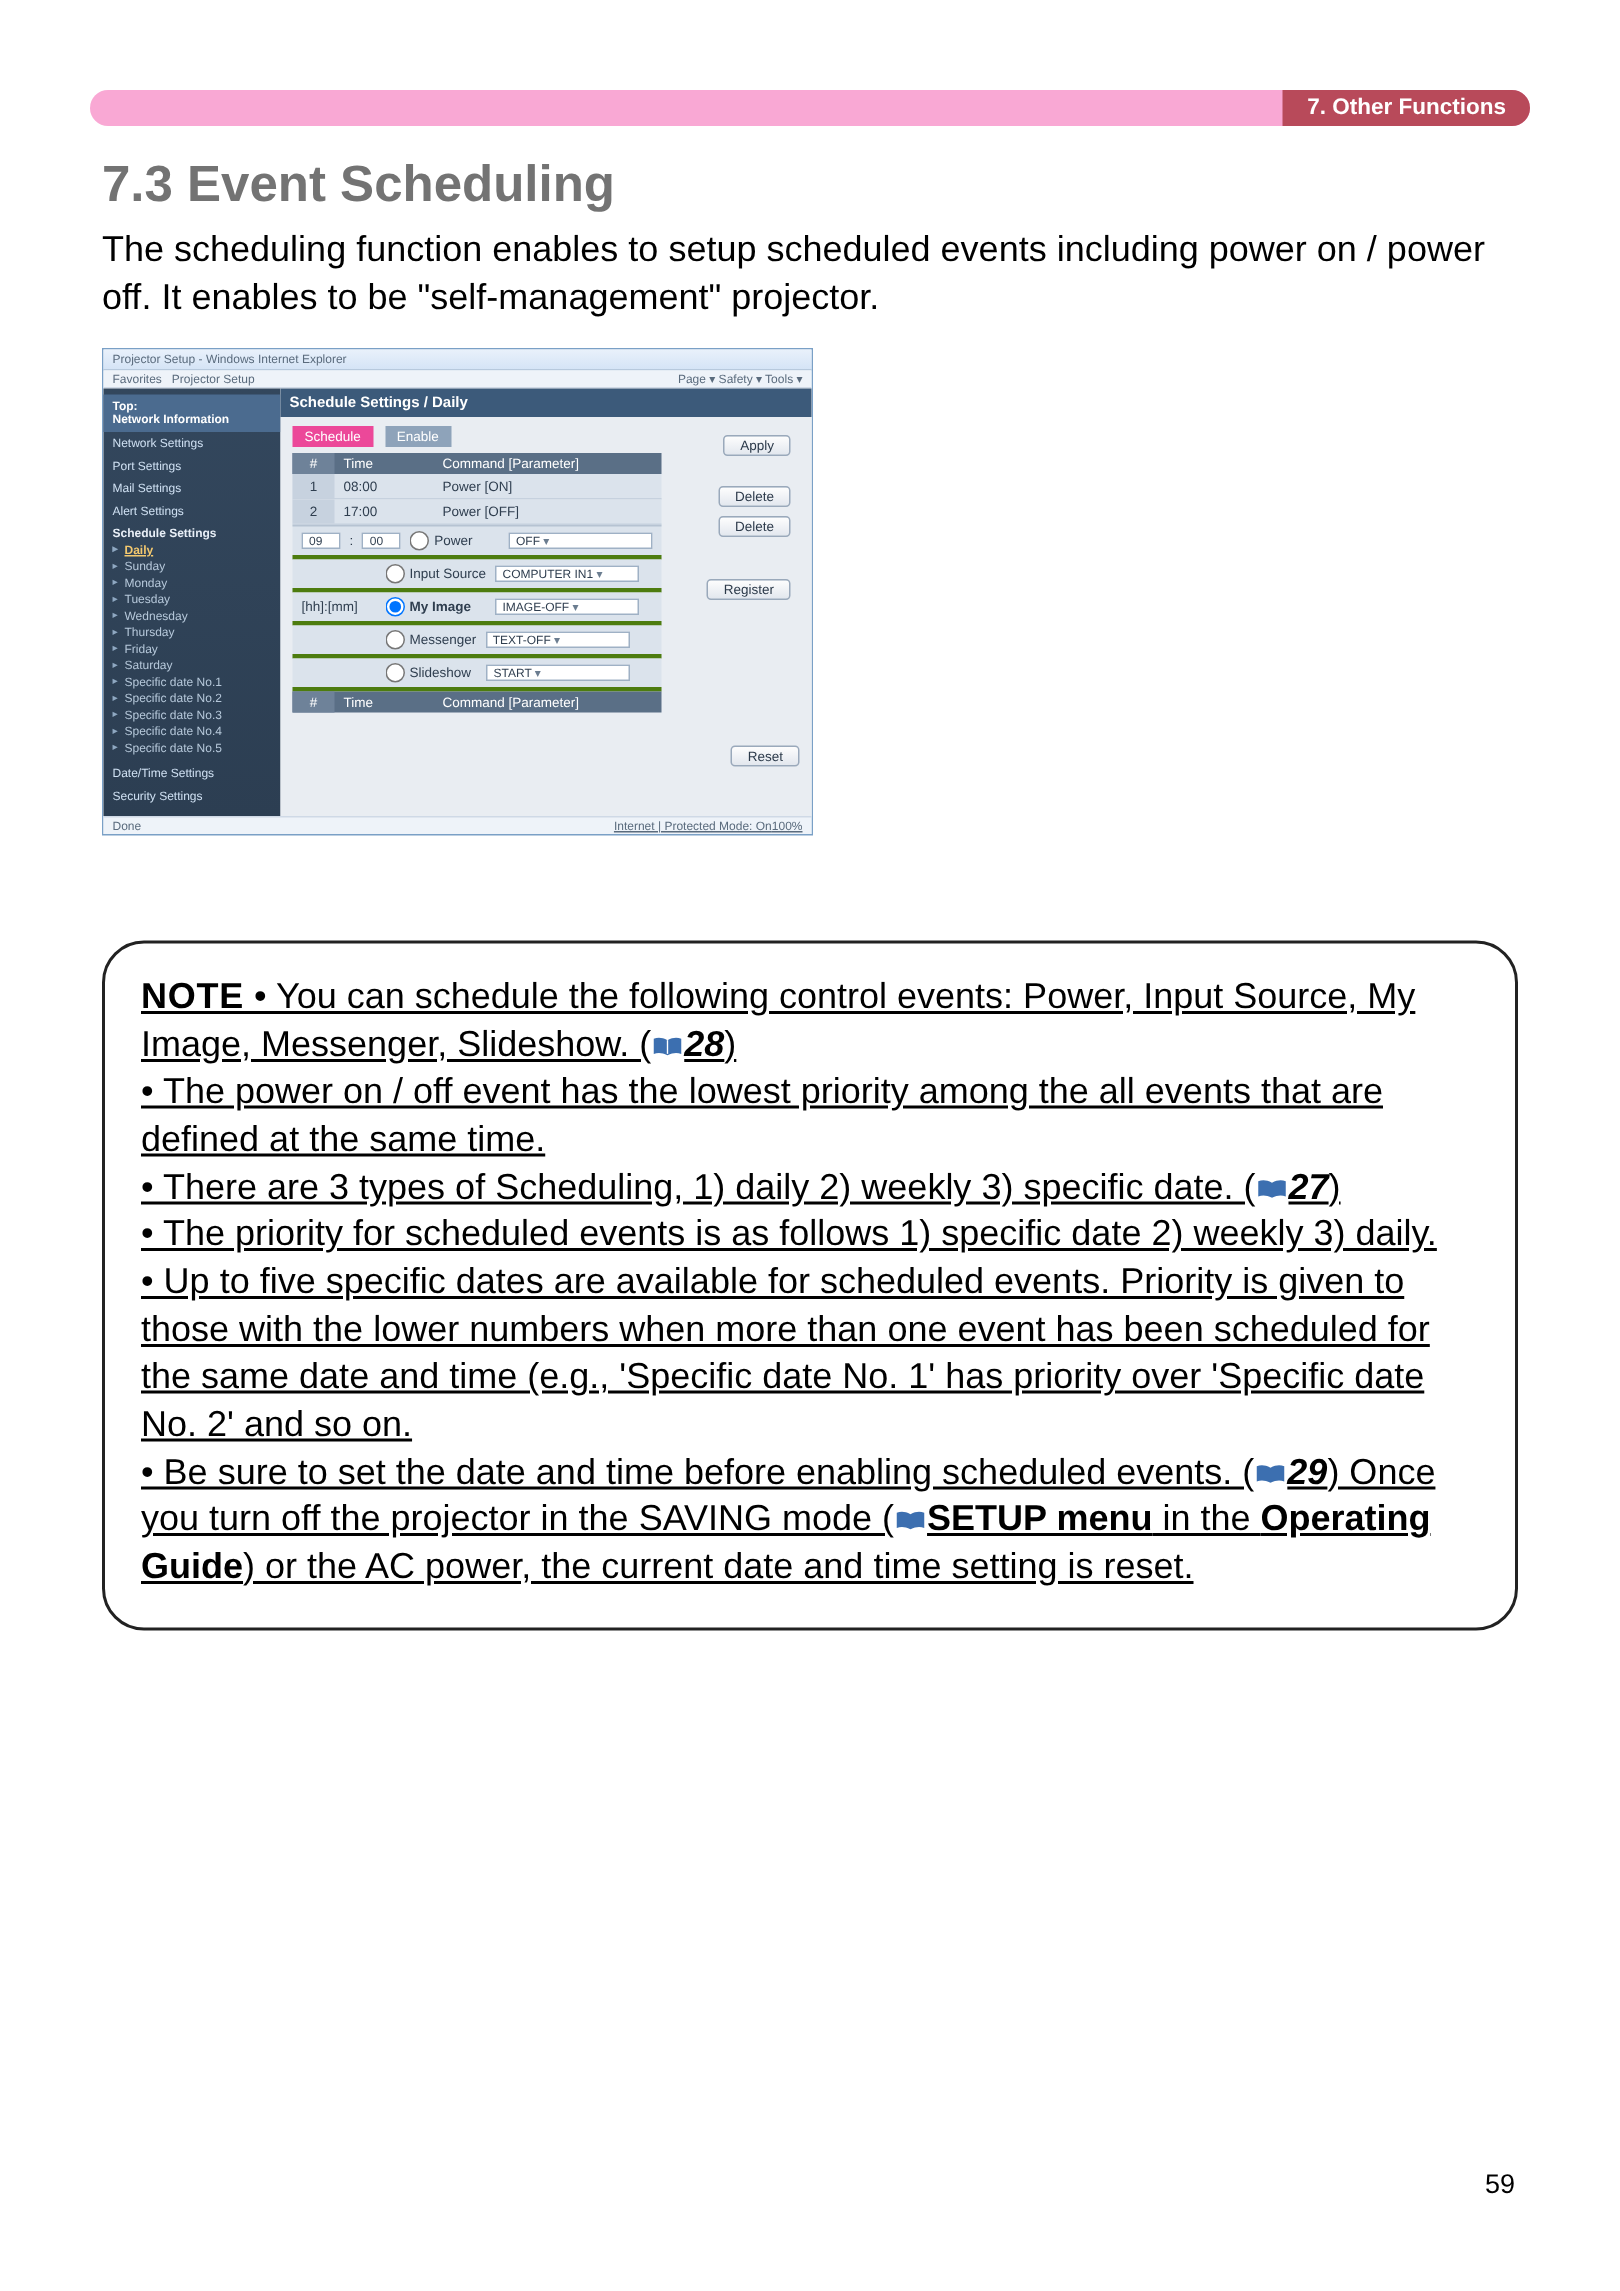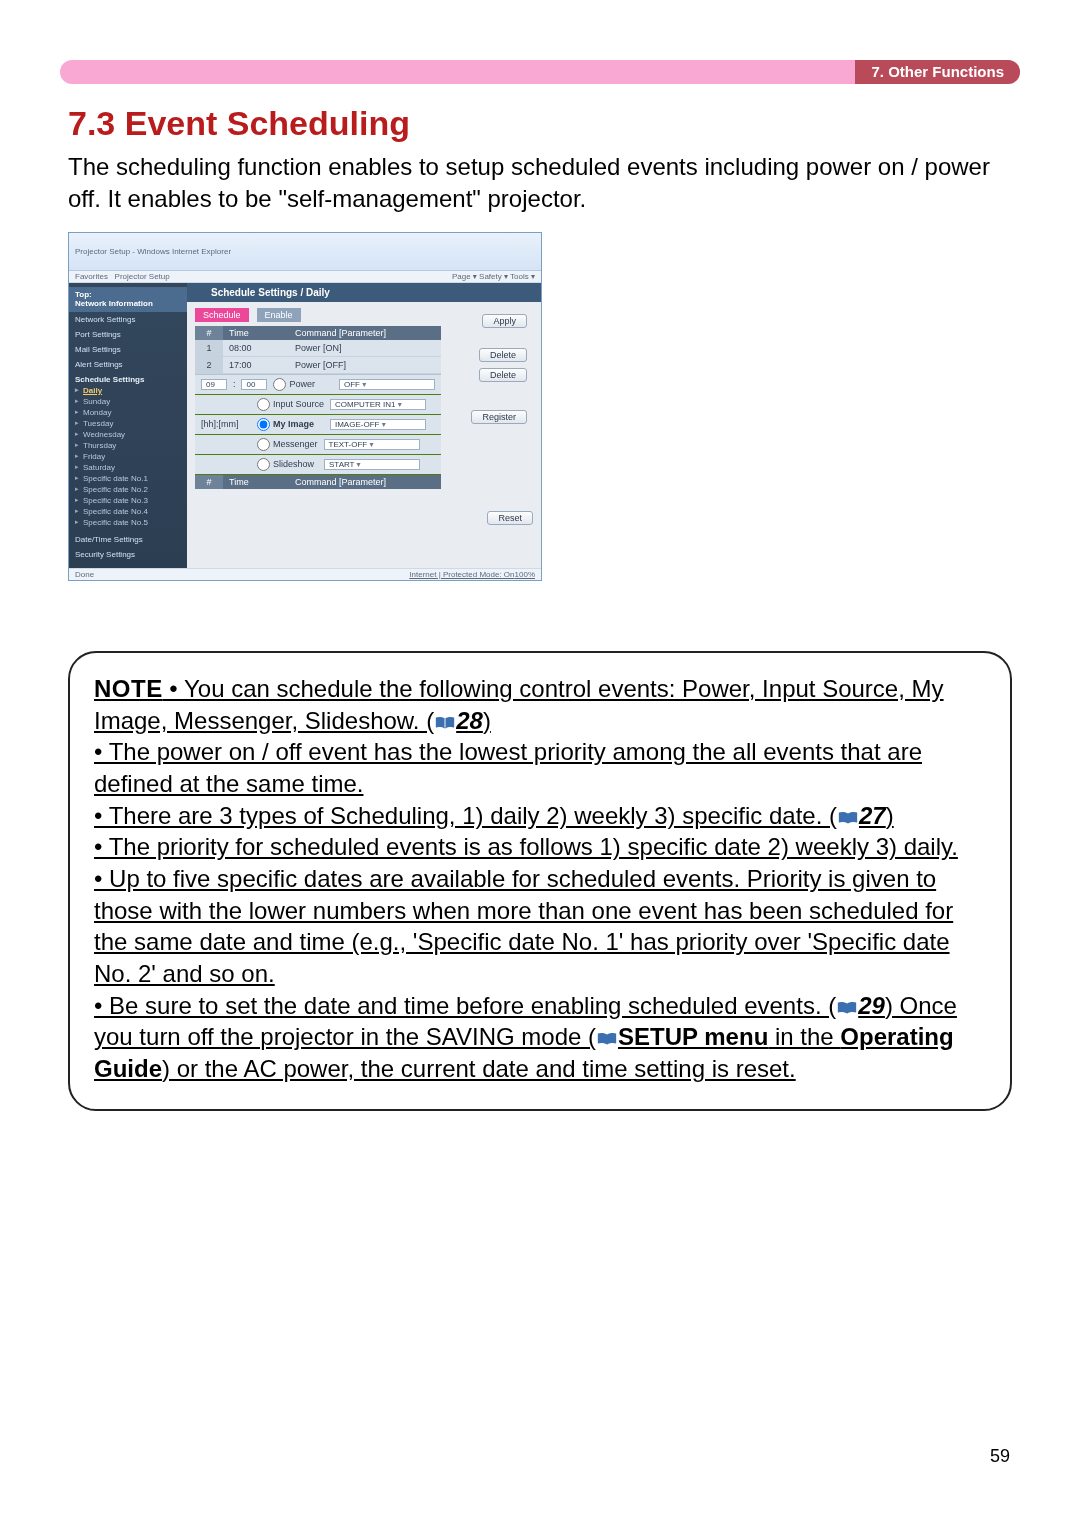--- a/index.html
+++ b/index.html
@@ -29,40 +29,40 @@
     color: #fff;
     font-weight: bold;
     font-size: 15px;
     line-height: 24px;
     border-radius: 0 12px 12px 0;
   }
   .title {
     margin: 20px 68px 8px 68px;
     font-size: 34px;
     font-weight: 900;
-    color: #b91c1c;
+    color: #737373;
   }
   .intro {
     margin: 0 68px 16px 68px;
     font-size: 24px;
     line-height: 1.35;
   }
 
   
   .shot {
     margin: 10px 0 10px 68px;
     width: 472px;
     background: #fff;
     border: 1px solid #7aa0c6;
     font-size: 9px;
     color: #2b3a49;
   }
   .shot .titlebar {
     background: linear-gradient(#e9f1fb, #d5e4f6);
-    padding: 14px 6px;
+    padding: 2px 6px;
     border-bottom: 1px solid #b7c9dd;
     font-size: 8px;
     color: #5a6b7d;
   }
   .shot .toolbar {
     display: flex;
     align-items: center;
     background: #f4f7fb;
     border-bottom: 1px solid #cfd9e6;
     padding: 2px 4px;
@@ -146,21 +146,21 @@
   }
   .shot .main {
     flex: 1;
     background: #e9edf2;
     padding: 0;
   }
   .shot .main .panel-title {
     background: #3c5a7a;
     color: #fff;
     font-weight: bold;
-    padding: 4px 24px;
+    padding: 4px 6px;
     font-size: 10px;
   }
   .shot .main .panel-body { padding: 6px 8px 10px 8px; }
   .shot .rowbar {
     display: flex;
     align-items: center;
     gap: 8px;
     margin-bottom: 4px;
   }
   .shot .rowbar .chip {
@@ -187,21 +187,21 @@
     color: #2f3e4f;
   }
   .shot .data-row > div { padding: 3px 6px; font-size: 9px; }
   .shot .data-row .col-num { background: #c7d2df; }
   .shot .reg-row {
     display: flex;
     align-items: center;
     gap: 6px;
     padding: 3px 6px;
     background: #dbe3ec;
-    border-bottom: 1px solid #4d7c0f;
+    border-bottom: 3px solid #4d7c0f;
   }
   .shot .reg-row .radio {
     display: inline-flex; align-items: center; gap: 3px;
     color: #2f3e4f;
   }
   .shot .reg-row .radio input { margin: 0; }
   .shot .tinyfield {
     background: #fff;
     border: 1px solid #9fb1c5;
     padding: 0 4px;

